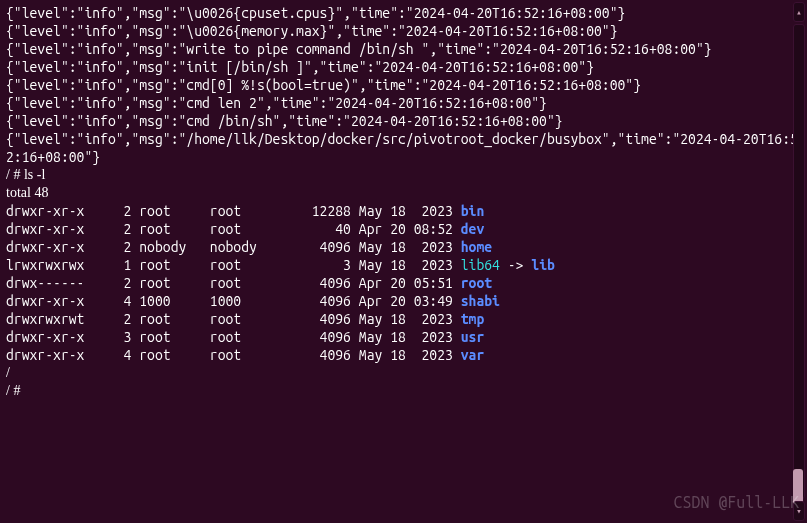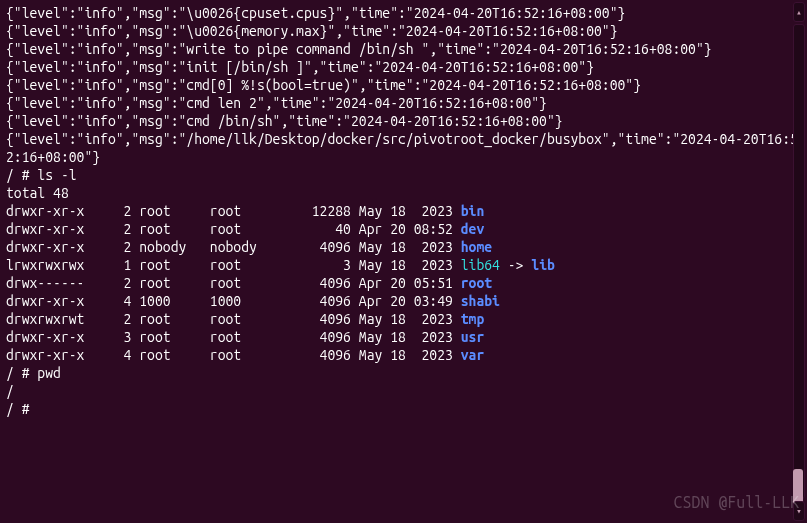--- a/index.html
+++ b/index.html
@@ -9,21 +9,21 @@
     font-family: "Ubuntu Mono", "DejaVu Sans Mono", Consolas, monospace;
     font-size: 14px;
     line-height: 18px;
     width: 807px;
     height: 523px;
     padding: 4px 6px;
     overflow: hidden;
     position: relative;
   }
   .log-line { white-space: pre-wrap; word-break: break-all; }
-  .prompt-line { white-space: pre; }
+  .prompt-line { white-space: pre; font-family: Liberation Serif, serif; }
   .ls-row { white-space: pre; }
   .blue { color: #5b8cff; font-weight: bold; text-align: center; }
   .cyan { color: #34e2e2; font-weight: normal; }
   .arrow { color: #ffffff; }
   .shabi { color: #5b8cff; font-weight: bold; margin-top: 17px; }
   .watermark {
     position: absolute;
     right: 8px;
     bottom: 12px;
     color: rgba(255,255,255,0.25);
@@ -88,21 +88,20 @@
     <div class="prompt-line">total 48</div>
     <div class="ls-row">drwxr-xr-x     2 root     root         12288 May 18  2023 <span class="blue">bin</span></div>
     <div class="ls-row">drwxr-xr-x     2 root     root            40 Apr 20 08:52 <span class="blue">dev</span></div>
     <div class="ls-row">drwxr-xr-x     2 nobody   nobody        4096 May 18  2023 <span class="blue">home</span></div>
     <div class="ls-row">lrwxrwxrwx     1 root     root             3 May 18  2023 <span class="cyan">lib64</span><span class="arrow"> -&gt; </span><span class="blue">lib</span></div>
     <div class="ls-row">drwx------     2 root     root          4096 Apr 20 05:51 <span class="blue">root</span></div>
     <div class="ls-row">drwxr-xr-x     4 1000     1000          4096 Apr 20 03:49 <span class="shabi">shabi</span></div>
     <div class="ls-row">drwxrwxrwt     2 root     root          4096 May 18  2023 <span class="blue">tmp</span></div>
     <div class="ls-row">drwxr-xr-x     3 root     root          4096 May 18  2023 <span class="blue">usr</span></div>
     <div class="ls-row">drwxr-xr-x     4 root     root          4096 May 18  2023 <span class="blue">var</span></div>
-    <div class="prompt-line">/ # pwd</div>
     <div class="prompt-line">/</div>
     <div class="prompt-line">/ # </div>
   </div>
 
 <div class="scrollbar">
   <div class="scroll-btn up">▴</div>
   <div class="scrollbar-track">
     <div class="scrollbar-thumb"></div>
   </div>
   <div class="scroll-btn down">▾</div>

